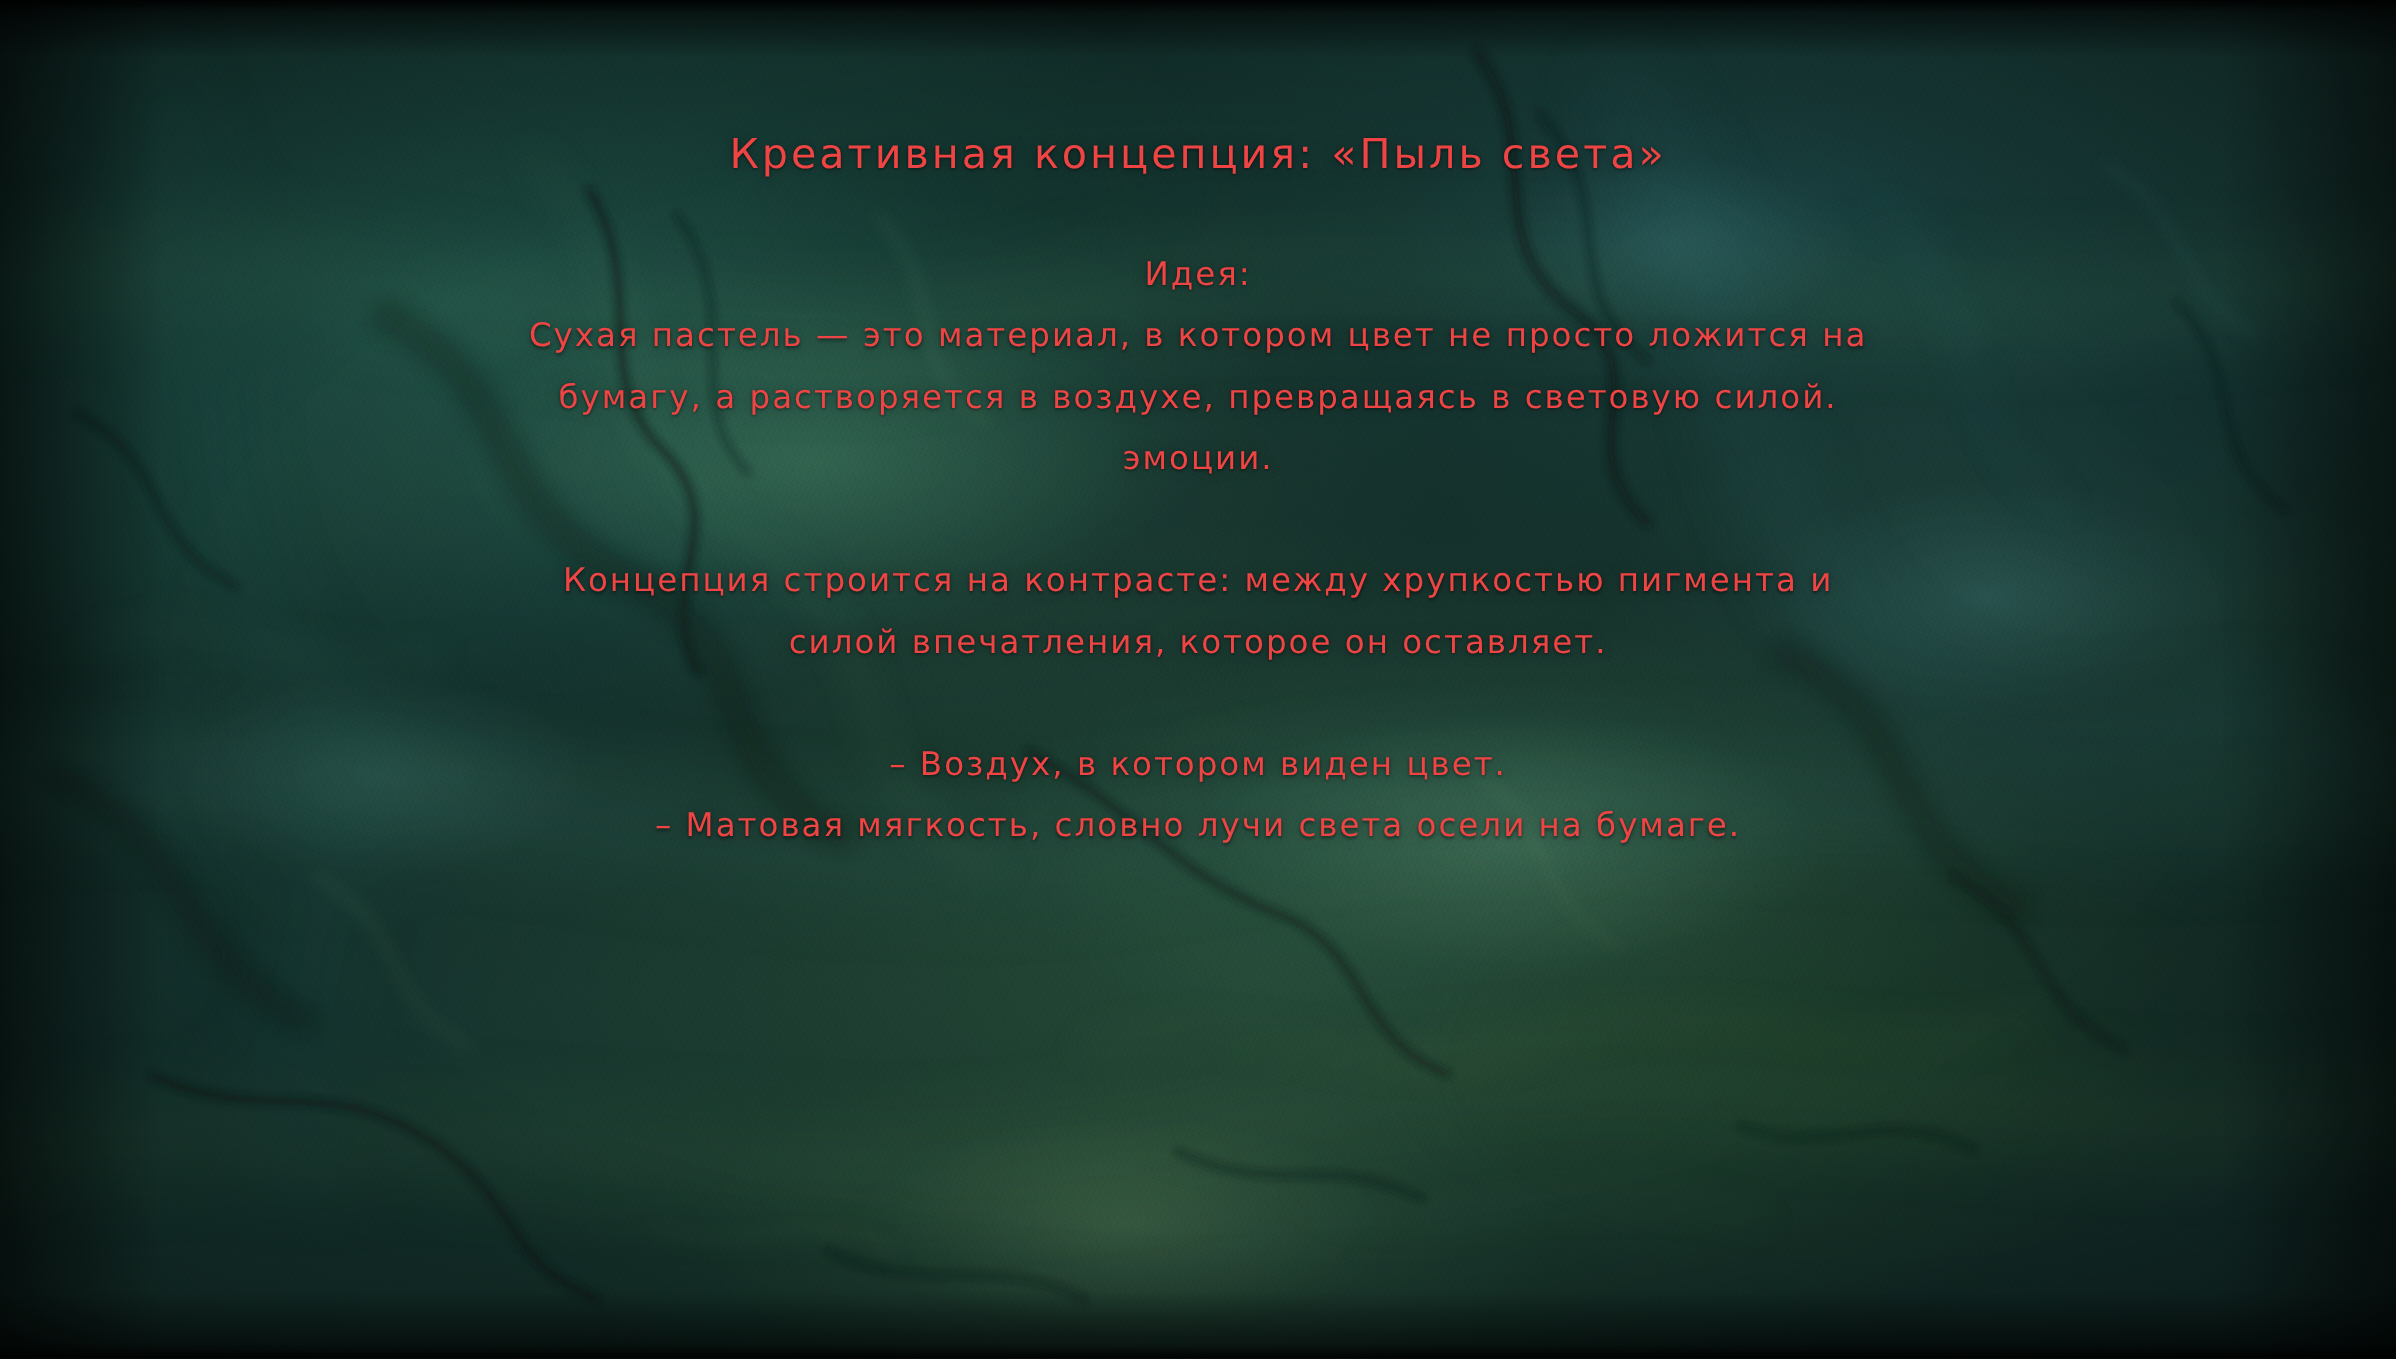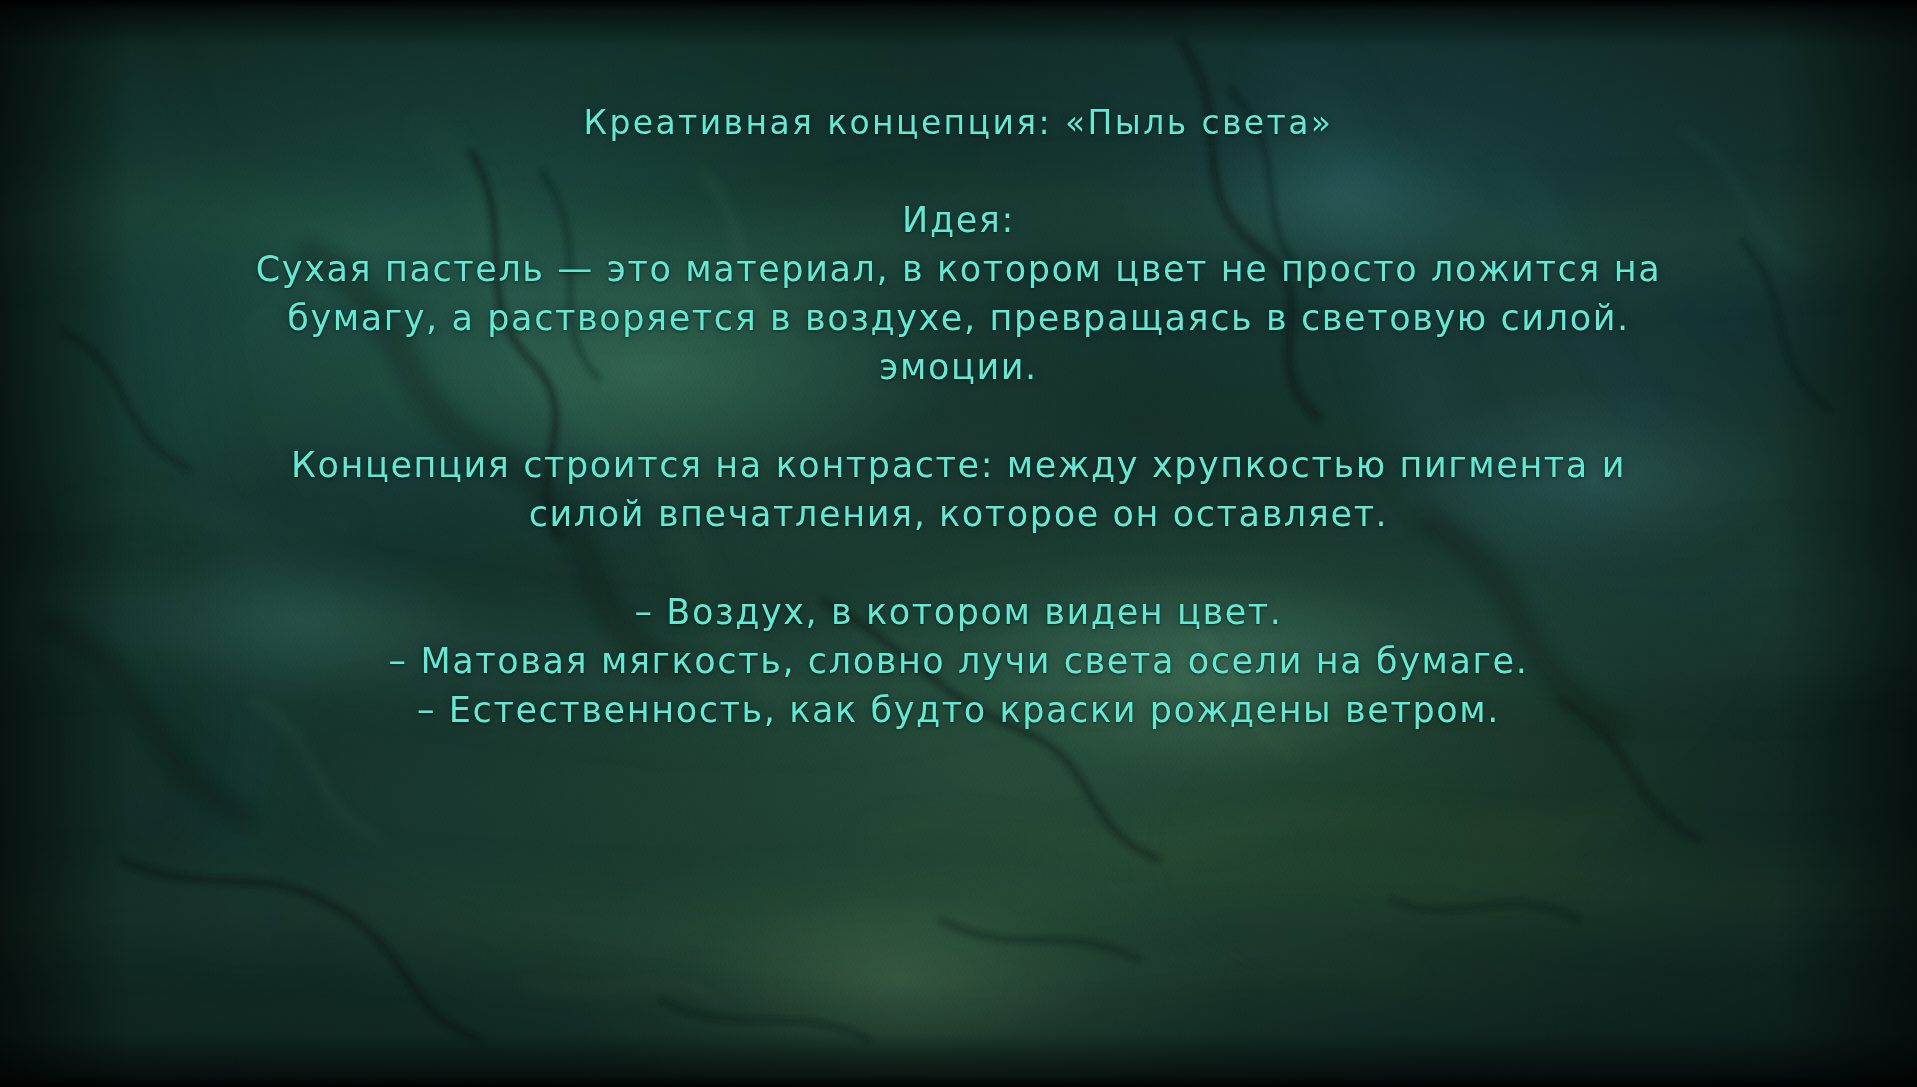--- a/index.html
+++ b/index.html
@@ -88,28 +88,28 @@
       radial-gradient(ellipse 78% 74% at 50% 50%, rgba(0,0,0,0) 55%, rgba(0,0,0,0.42) 100%);
   }
 
   
   #text-block {
     position: absolute;
     left: 0;
     right: 0;
     top: 98px;
     text-align: center;
-    color: #5eead4;
+    color: #ef4444;
     z-index: 5;
     padding: 0 48px;
     box-sizing: border-box;
   }
 
   .line {
-    font-size: 35px;
+    font-size: 26px;
     line-height: 49px;
     letter-spacing: 1.6px;
     font-weight: 400;
     white-space: nowrap;
     text-shadow: 0 1px 3px rgba(0,0,0,0.55), 0 0 12px rgba(0,0,0,0.30);
   }
 
   .line.heading {
     font-size: 33px;
     letter-spacing: 2.4px;
@@ -213,17 +213,16 @@
 
     <div class="spacer"></div>
 
     <div class="line">Концепция строится на контрасте: между хрупкостью пигмента и</div>
     <div class="line">силой впечатления, которое он оставляет.</div>
 
     <div class="spacer"></div>
 
     <div class="line">– Воздух, в котором виден цвет.</div>
     <div class="line">– Матовая мягкость, словно лучи света осели на бумаге.</div>
-    <div class="line">– Естественность, как будто краски рождены ветром.</div>
 
   </div>
 
 </div>
 
 </body></html>

